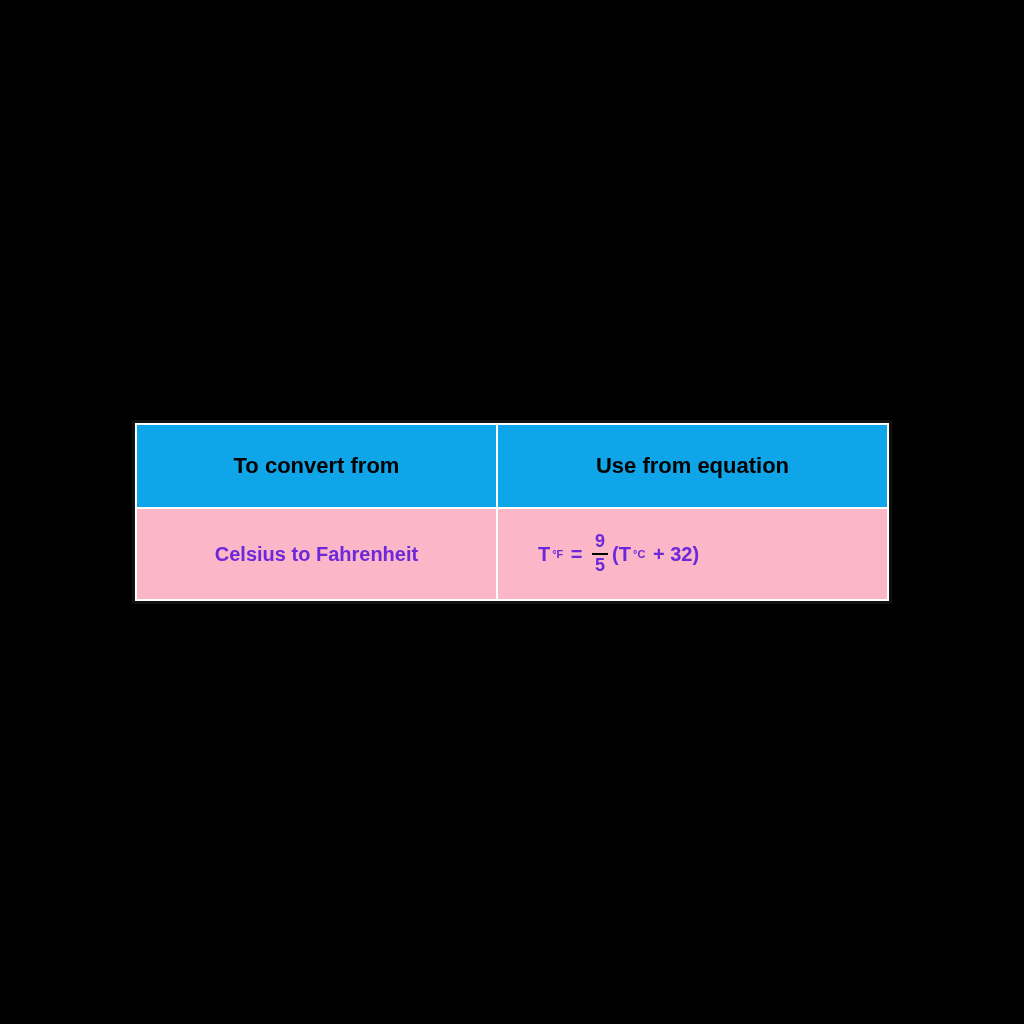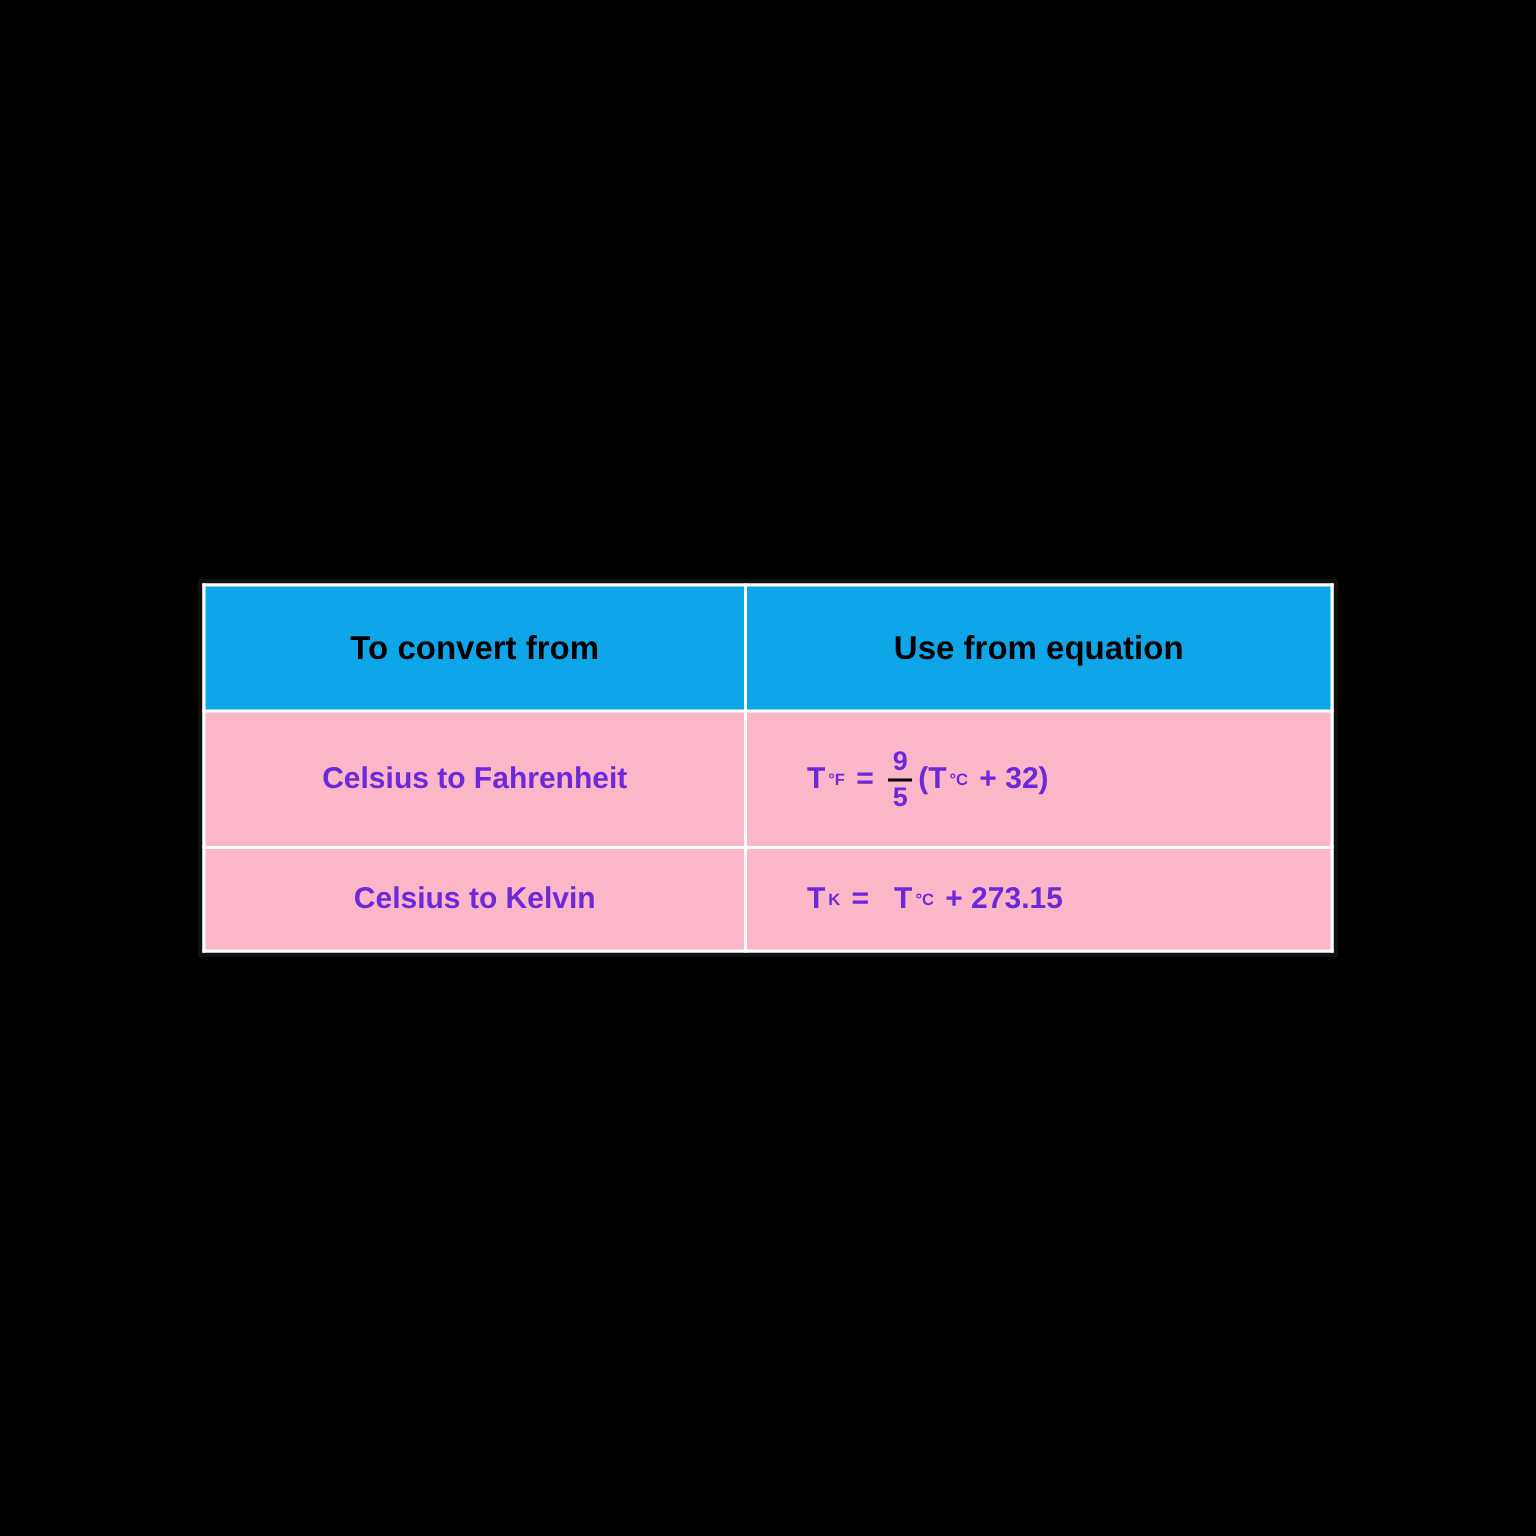--- a/index.html
+++ b/index.html
@@ -118,29 +118,18 @@
             <span class="fraction">
               <span class="num">9</span>
               <span class="den">5</span>
             </span>
             (T<span class="sub">°C</span>&nbsp;+&nbsp;32)
           </span>
         </td>
       </tr>
 
 
-      <tr>
-        <td>Celsius to Kelvin</td>
-        <td>
-          <span class="eq">
-            T<span class="sub">K</span>
-            &nbsp;=&nbsp;&nbsp;
-            T<span class="sub">°C</span>
-            &nbsp;+&nbsp;273.15
-          </span>
-        </td>
-      </tr>
 
 
 
     </tbody>
   </table>
 </div>
 
 </body></html>

